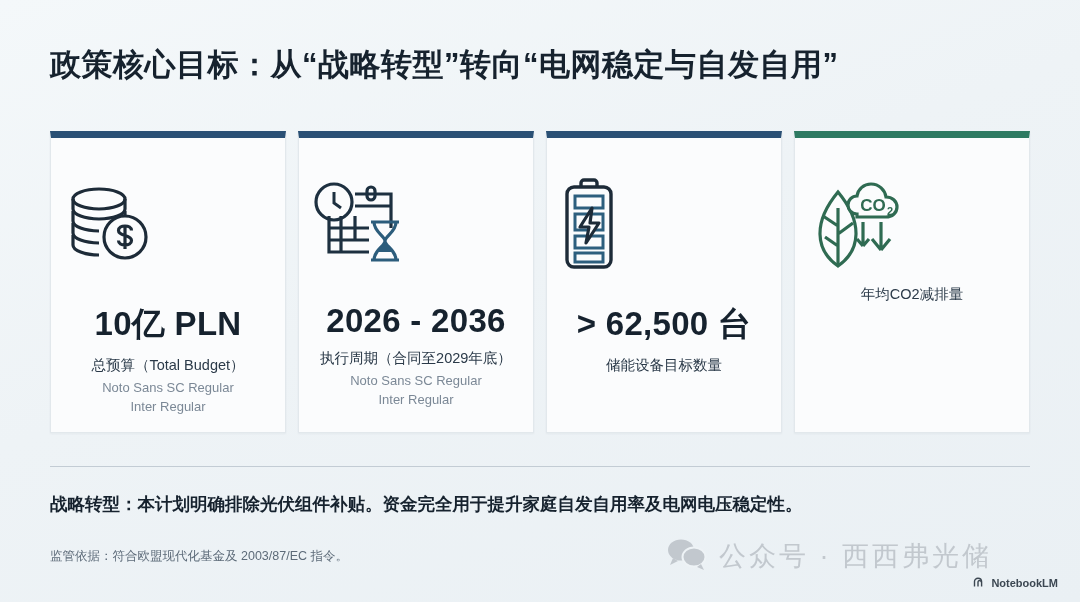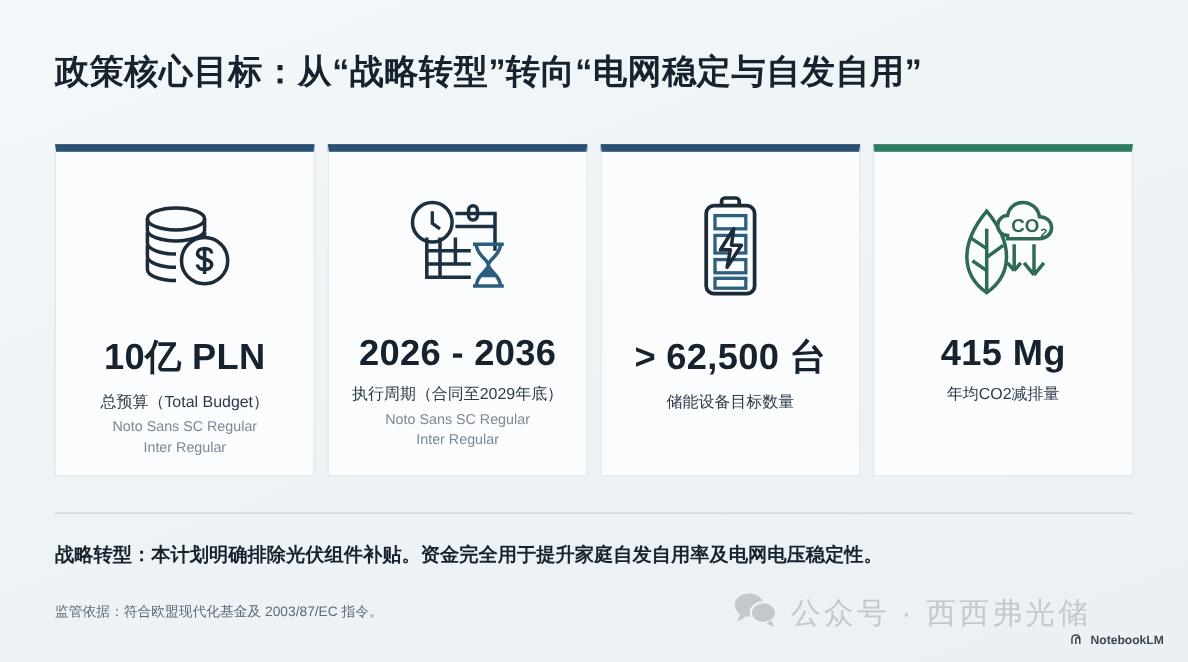--- a/index.html
+++ b/index.html
@@ -33,21 +33,21 @@
     border-top:7px solid #2a5075;
     display:flex; flex-direction:column;
     align-items:center;
     padding:34px 10px 14px;
     box-shadow:0 1px 2px rgba(30,50,70,.05);
   }
   .card.green { border-top-color:#2e7a62; }
 
   .icon-wrap {
     height:104px; width:100%;
-    display:flex; align-items:center; justify-content:center;
+    display:flex; align-items:center; justify-content:flex-start;
   }
   .icon-wrap svg { display:block; }
 
   .stat {
     font-size:33px; font-weight:700; color:#16222e;
     letter-spacing:.3px; white-space:nowrap;
     margin-top:26px; text-align:left;
   }
   .caption {
     font-size:14.5px; color:#2b3a49; margin-top:9px;
@@ -160,21 +160,20 @@
         <svg width="96" height="92" viewBox="0 0 96 92" fill="none" stroke="#2f6b52" stroke-width="3.2">
           <path d="M33 88C10 72 8 44 33 14c25 30 23 58 0 74z"></path>
           <path d="M33 30v56M33 48L18 38M33 56l15-11M33 68L20 59"></path>
           <path d="M52 36c-6 0-9-5-9-9 0-5 4-9 9-9 1-7 7-12 14-12 8 0 14 6 15 13 6 0 11 4 11 10s-5 10-11 10H52z" fill="#fbfcfd"></path>
           <text x="68" y="33" font-family="'Liberation Sans',sans-serif" font-size="17" font-weight="700" fill="#2f6b52" stroke="none" text-anchor="middle">CO</text>
           <text x="82" y="37" font-family="'Liberation Sans',sans-serif" font-size="11" font-weight="700" fill="#2f6b52" stroke="none">2</text>
           <path d="M58 44v24M58 68l-6-7M58 68l6-7"></path>
           <path d="M76 44v28M76 72l-9-11M76 72l9-11"></path>
         </svg>
       </div>
-      <div class="stat">415 Mg</div>
       <div class="caption">年均CO2减排量</div>
     </div>
 
   </div>
 
   <div class="divider"></div>
   <div class="strategy">战略转型：本计划明确排除光伏组件补贴。资金完全用于提升家庭自发自用率及电网电压稳定性。</div>
   <div class="footnote">监管依据：符合欧盟现代化基金及 2003/87/EC 指令。</div>
 
   <div class="watermark">

